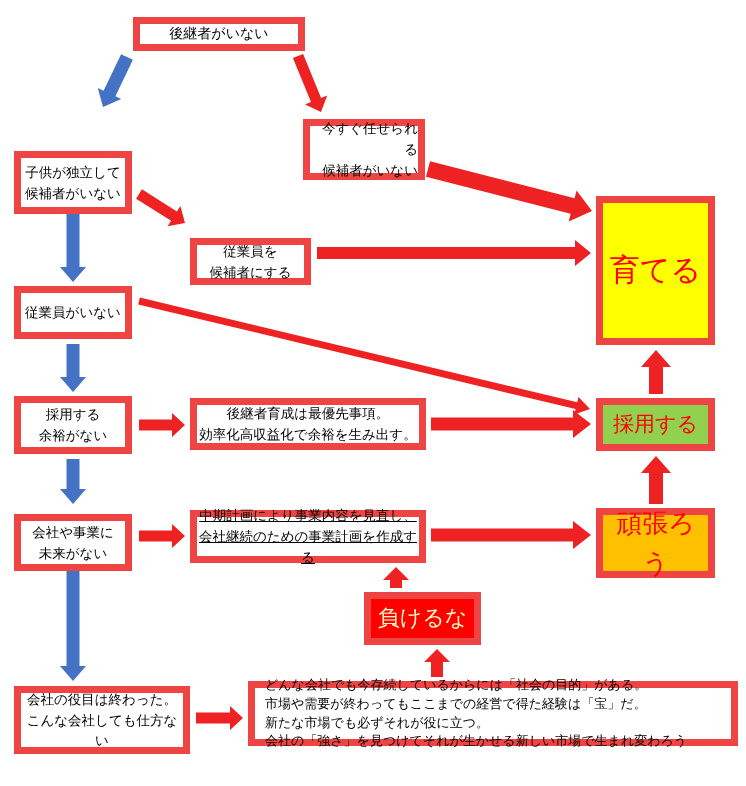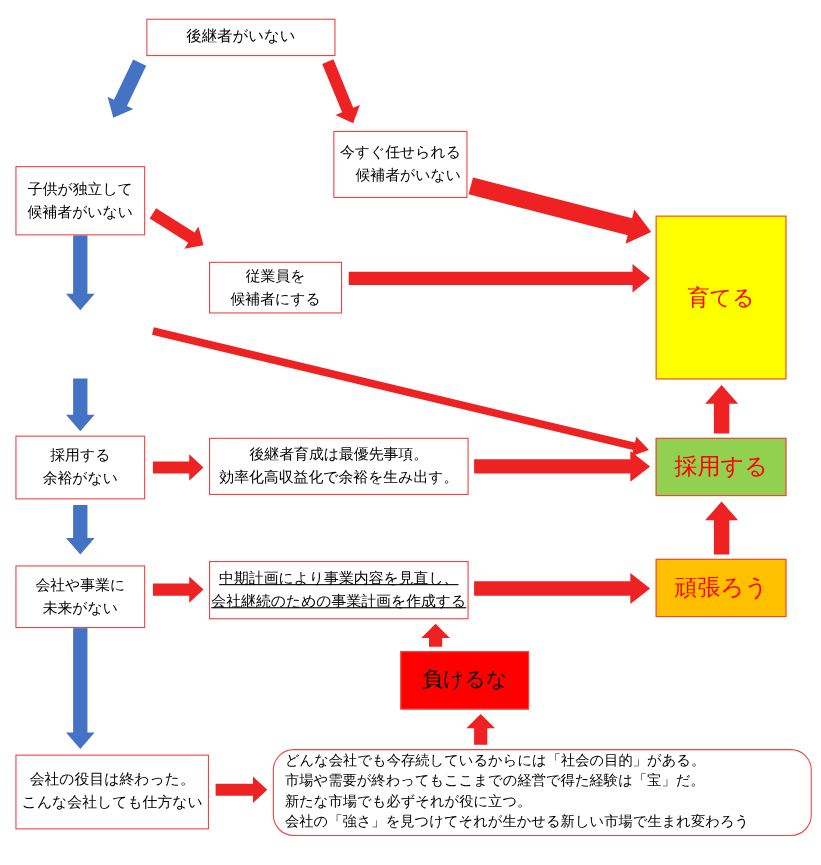--- a/index.html
+++ b/index.html
@@ -4,47 +4,47 @@
 <title>Flowchart</title>
 <style>
   html,body{margin:0;padding:0;background:#fff;}
   .canvas{
     position:relative;width:746px;height:786px;background:#fff;
     font-family:"DejaVu Sans","Liberation Sans",sans-serif;color:#000;
     overflow:hidden;
   }
   .arrows{position:absolute;left:0;top:0;width:746px;height:786px;pointer-events:none;}
   .node{
-    position:absolute;box-sizing:border-box;border:1px solid #ef4444;background:#fff;
+    position:absolute;box-sizing:border-box;border:7px solid #ef4444;background:#fff;
     display:flex;align-items:center;justify-content:center;
     text-align:center;white-space:pre-line;font-size:13.5px;line-height:1.55;
   }
   
   .n-no-successor      {left:133px;top:17px; width:172px;height:34px;font-size:14px;}
   .n-child-independent {left:14px; top:115px;width:118px;height:63px;margin-top:36px;}
   .n-no-ready-candidate{left:303px;top:119px;width:122px;height:61px;text-align:right;}
   .n-employee-candidate{left:190px;top:209px;width:121px;height:47px;margin-top:29px;}
   .n-no-employees      {left:14px; top:286px;width:118px;height:53px;}
   .n-no-hiring-capacity{left:14px; top:396px;width:118px;height:58px;}
   .n-training-priority {left:190px;top:398px;width:236px;height:52px;}
   .n-no-future         {left:14px; top:514px;width:118px;height:57px;}
   .n-midterm-plan      {left:190px;top:510px;width:236px;height:53px;text-decoration:underline;}
   .n-company-role-over {left:14px; top:686px;width:176px;height:68px;}
-  .n-social-purpose    {left:248px;top:681px;width:490px;height:79px;
+  .n-social-purpose    {left:248px;top:681px;width:490px;height:65px;
                         justify-content:flex-start;text-align:left;
-                        padding:4px 10px;font-size:13px;line-height:1.45;border-radius:19px;}
+                        padding:4px 10px;font-size:13px;line-height:1.45;}
   
   .n-sodateru{left:596px;top:196px;width:119px;height:149px;
-              background:var(--yellow);color:var(--accent);font-size:20px;}
+              background:var(--yellow);color:var(--accent);font-size:30px;}
   .n-saiyou  {left:596px;top:398px;width:119px;height:53px;
               background:var(--green);color:var(--accent);font-size:21px;}
-  .n-ganbarou{left:596px;top:508px;width:119px;height:53px;
-              background:var(--orange);color:var(--accent);font-size:21px;text-align:center;}
+  .n-ganbarou{left:596px;top:508px;width:119px;height:70px;
+              background:var(--orange);color:var(--accent);font-size:26px;text-align:center;}
   .n-makeruna{left:364px;top:592px;width:117px;height:53px;
-              background:var(--redbox);color:#000000;font-size:19px;}
+              background:var(--redbox);color:#fef9c3;font-size:22px;}
 </style>
 </head>
 <body>
 
 <div class="canvas">
 
   <svg class="arrows" viewBox="0 0 746 786" xmlns="http://www.w3.org/2000/svg">
       <polygon points="121.1,54.2 103.6,90.7 97.8,87.9 103.0,107.0 121.2,99.1 115.4,96.3 132.9,59.8" fill="#4472c4"></polygon>
       <polygon points="292.9,58.1 311.0,102.1 305.0,104.5 321.0,112.0 327.2,95.4 321.1,97.9 303.1,53.9" fill="#ee2222"></polygon>
       <polygon points="66.5,182.0 66.5,267.0 60.0,267.0 73.0,282.0 86.0,267.0 79.5,267.0 79.5,182.0" fill="#4472c4"></polygon>
@@ -66,20 +66,21 @@
       <polygon points="663.0,504.0 663.0,473.0 671.0,473.0 656.0,456.0 641.0,473.0 649.0,473.0 649.0,504.0" fill="#ee2222"></polygon>
     </svg>
 
   <div class="node n-no-successor">後継者がいない</div>
   <div class="node n-child-independent">子供が独立して
 候補者がいない</div>
   <div class="node n-no-ready-candidate">今すぐ任せられる
 候補者がいない</div>
   <div class="node n-employee-candidate">従業員を
 候補者にする</div>
+  <div class="node n-no-employees">従業員がいない</div>
   <div class="node n-no-hiring-capacity">採用する
 余裕がない</div>
   <div class="node n-training-priority">後継者育成は最優先事項。
 効率化高収益化で余裕を生み出す。</div>
   <div class="node n-no-future">会社や事業に
 未来がない</div>
   <div class="node n-midterm-plan">中期計画により事業内容を見直し、
 会社継続のための事業計画を作成する</div>
   <div class="node n-company-role-over">会社の役目は終わった。
 こんな会社しても仕方ない</div>

